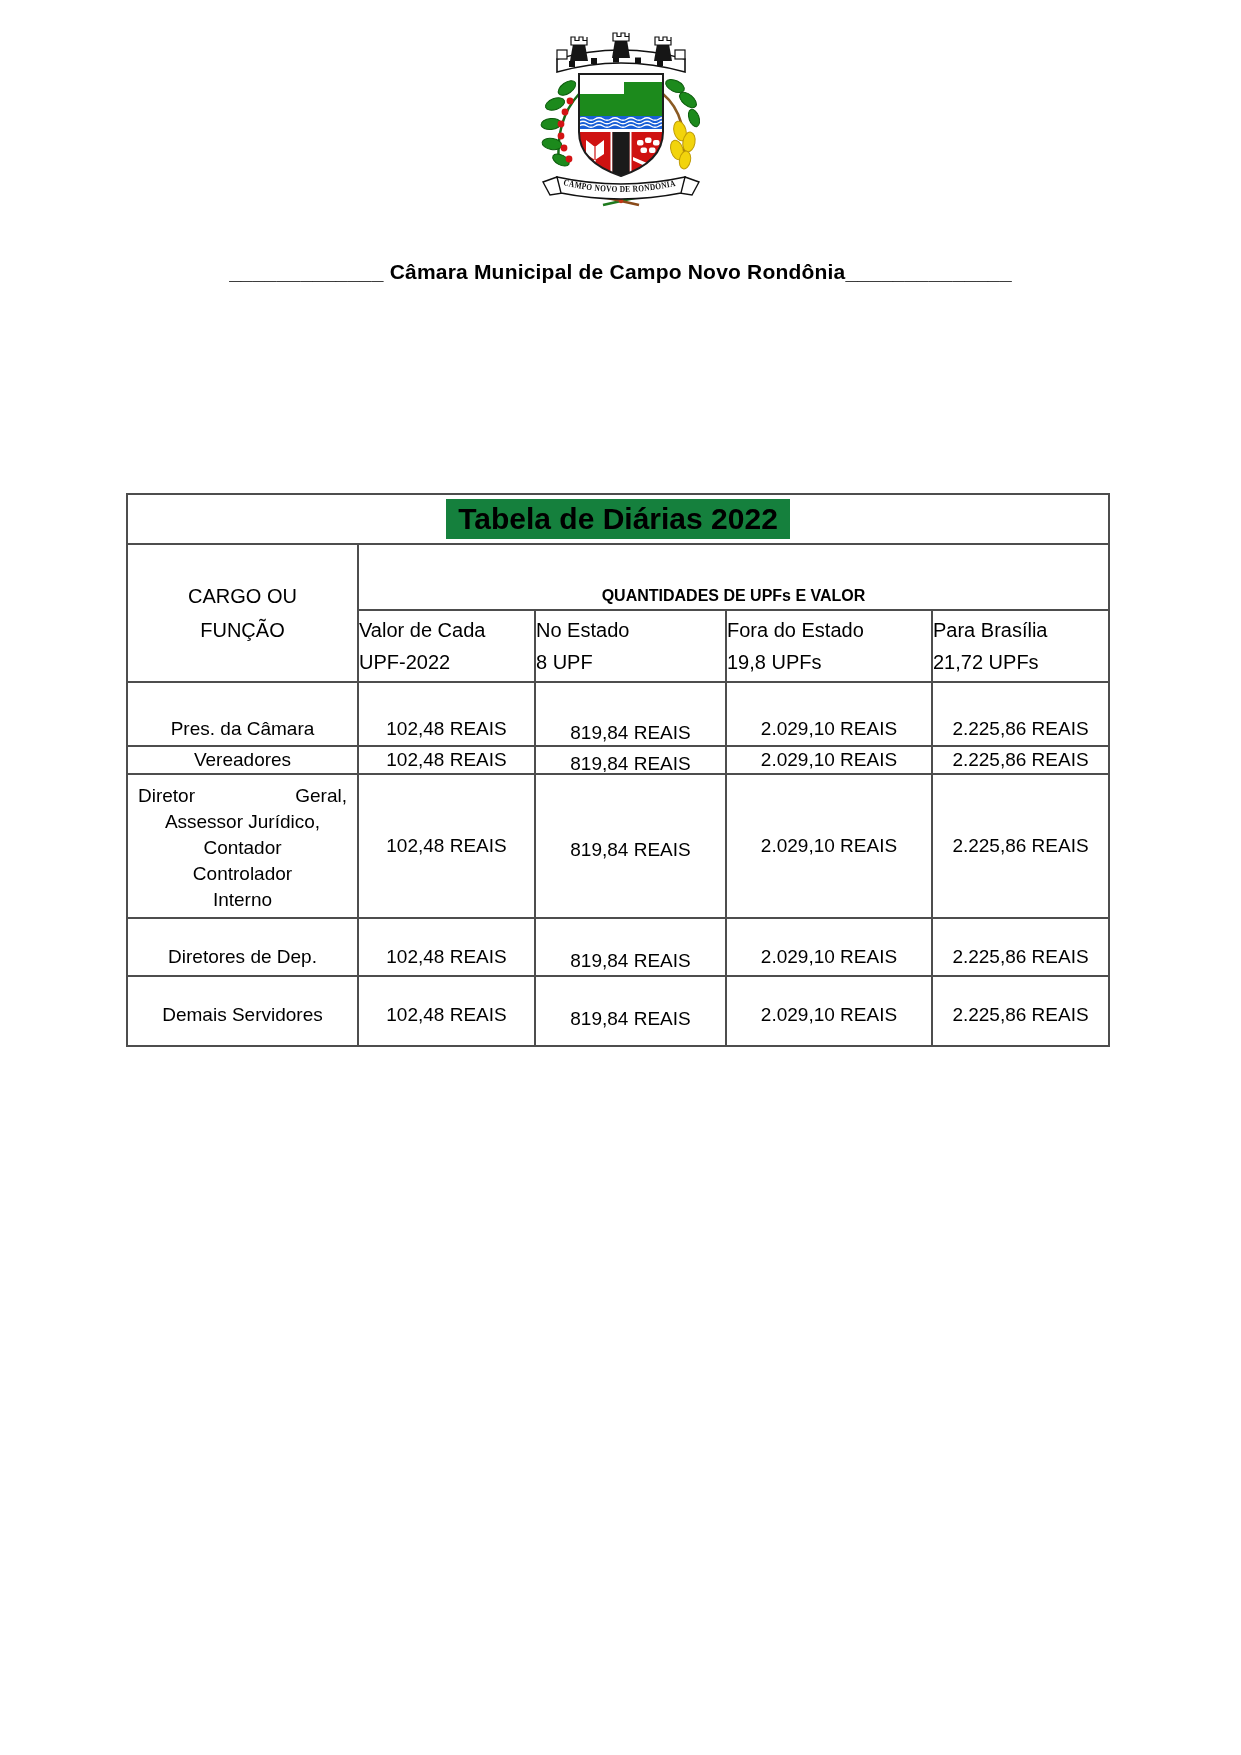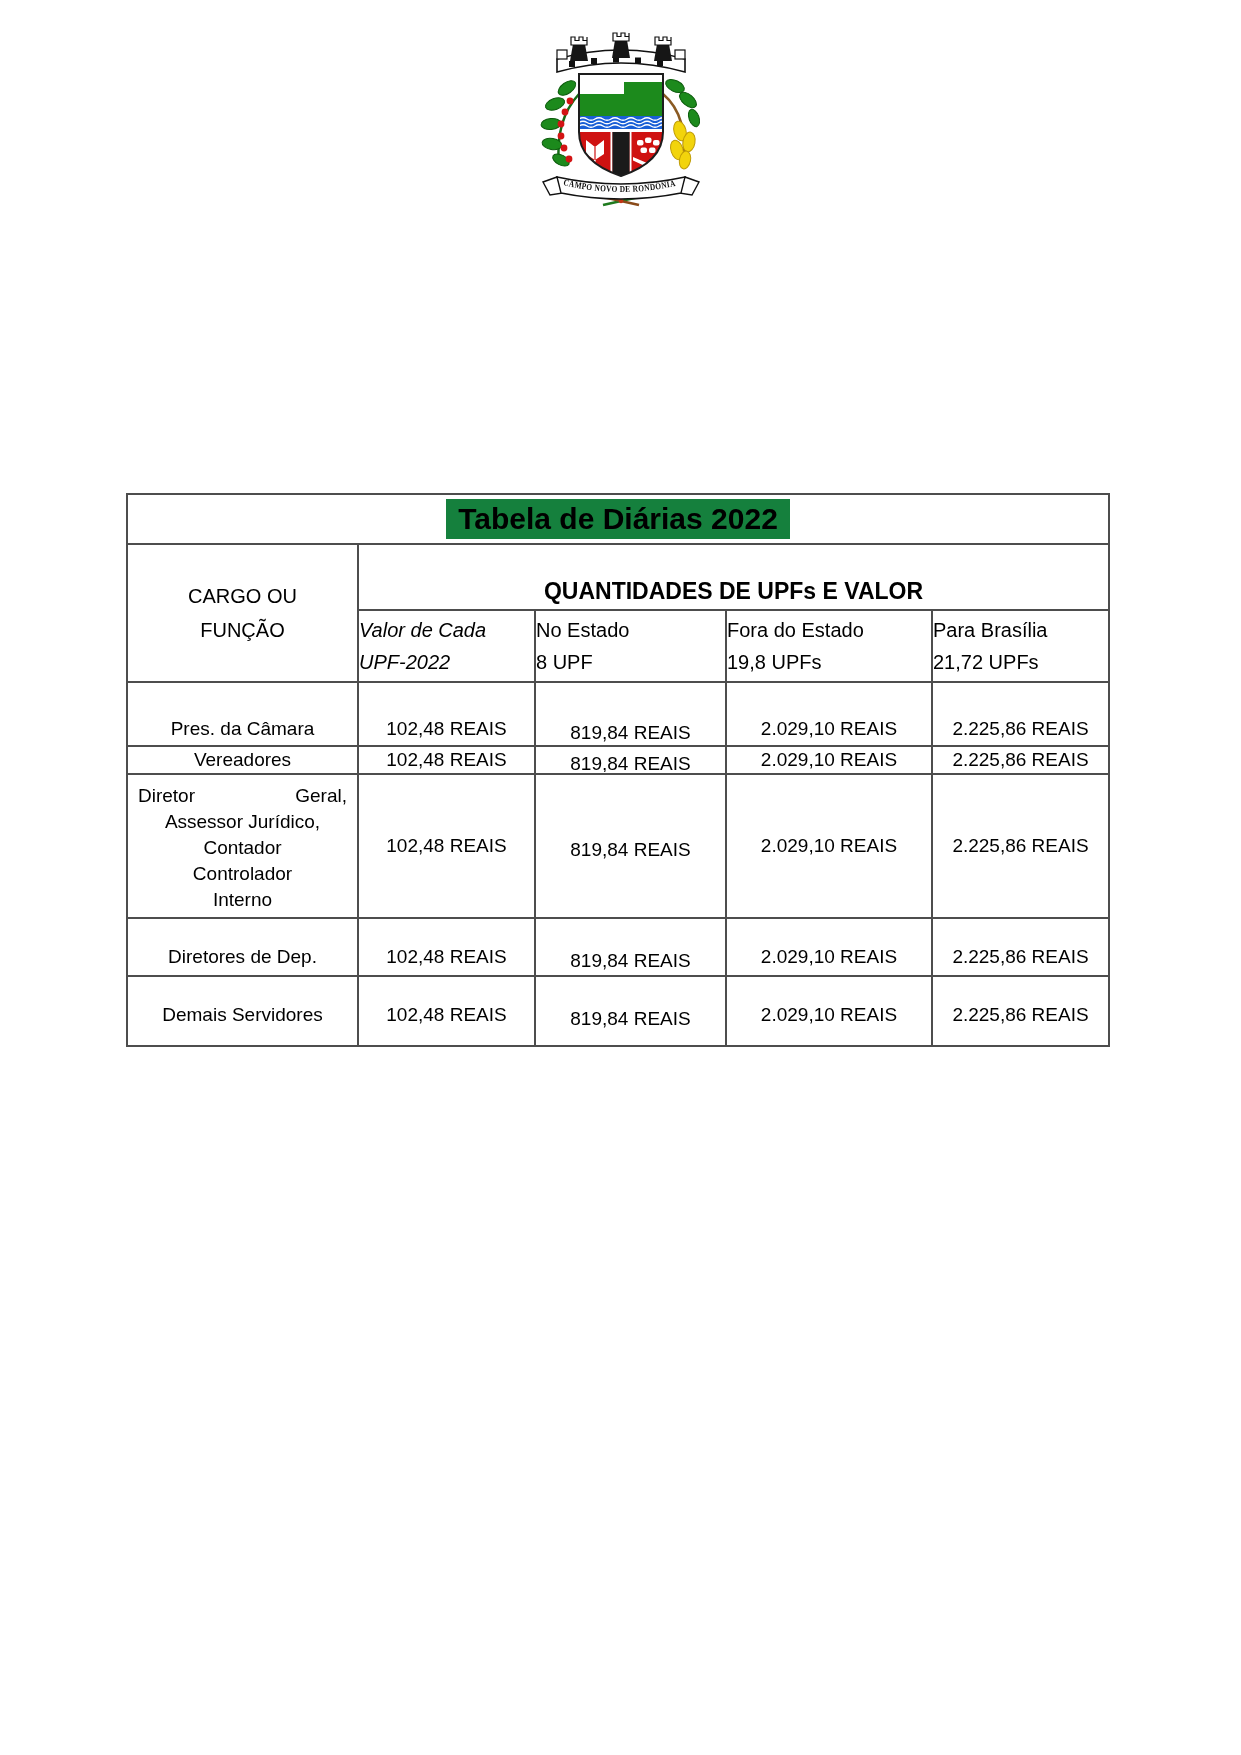--- a/index.html
+++ b/index.html
@@ -68,29 +68,29 @@
     vertical-align:middle;
     font-size:20px;
     line-height:34px;
   }
   tr.head1 td.group-head{
     height:60px;
     text-align:center;
     vertical-align:bottom;
     padding-bottom:4px;
     font-weight:bold;
-    font-size:23px;
+    font-size:16px;
   }
   tr.head2 td{
     height:70px;
     vertical-align:middle;
     font-size:20px;
     line-height:32px;
   }
-  td.ch-left{text-align:left; padding-left:12px;font-style:italic;}
+  td.ch-left{text-align:left; padding-left:12px;}
   td.ch-center{text-align:left;}
   td.ch-left2{text-align:left; padding-left:9px;}
   td.lbl{text-align:center;}
   td.val{text-align:center;}
   .v3{position:relative; top:4px; display:inline-block;}
   tr.r1 td{height:57px; vertical-align:bottom; padding-bottom:5px;}
   tr.r2 td{height:26px; vertical-align:middle;border-radius:14px;}
   tr.r3 td{height:134px; vertical-align:middle;}
   tr.r3 td.lbl{vertical-align:top; padding-top:8px;}
   tr.r4 td{height:49px; vertical-align:bottom; padding-bottom:7px;}
@@ -205,20 +205,21 @@
         <path d="M32,149 L18,154 L25,167 L38,165 Z" fill="#ffffff" stroke="#111" stroke-width="1.4"></path>
         <path d="M160,149 L174,154 L167,167 L154,165 Z" fill="#ffffff" stroke="#111" stroke-width="1.4"></path>
         <path d="M32,149 Q96,163 160,149 L156,165 Q96,177 36,165 Z" fill="#ffffff" stroke="#111" stroke-width="1.4"></path>
         <text font-family="'Liberation Serif', serif" font-weight="bold" font-size="9" fill="#111" letter-spacing="0.4">
           <textPath href="#bc" textLength="114" lengthAdjust="spacingAndGlyphs">CAMPO NOVO DE RONDÔNIA</textPath>
         </text>
       </g>
     </svg>
   </div>
 
+  <div class="org-line2">_____________ Câmara Municipal de Campo Novo Rondônia______________</div>
 
   <table class="diarias">
     <colgroup>
       <col style="width:231px">
         <col style="width:177px">
         <col style="width:191px">
       <col style="width:206px">
         <col style="width:177px">
     </colgroup>
     <tbody>

